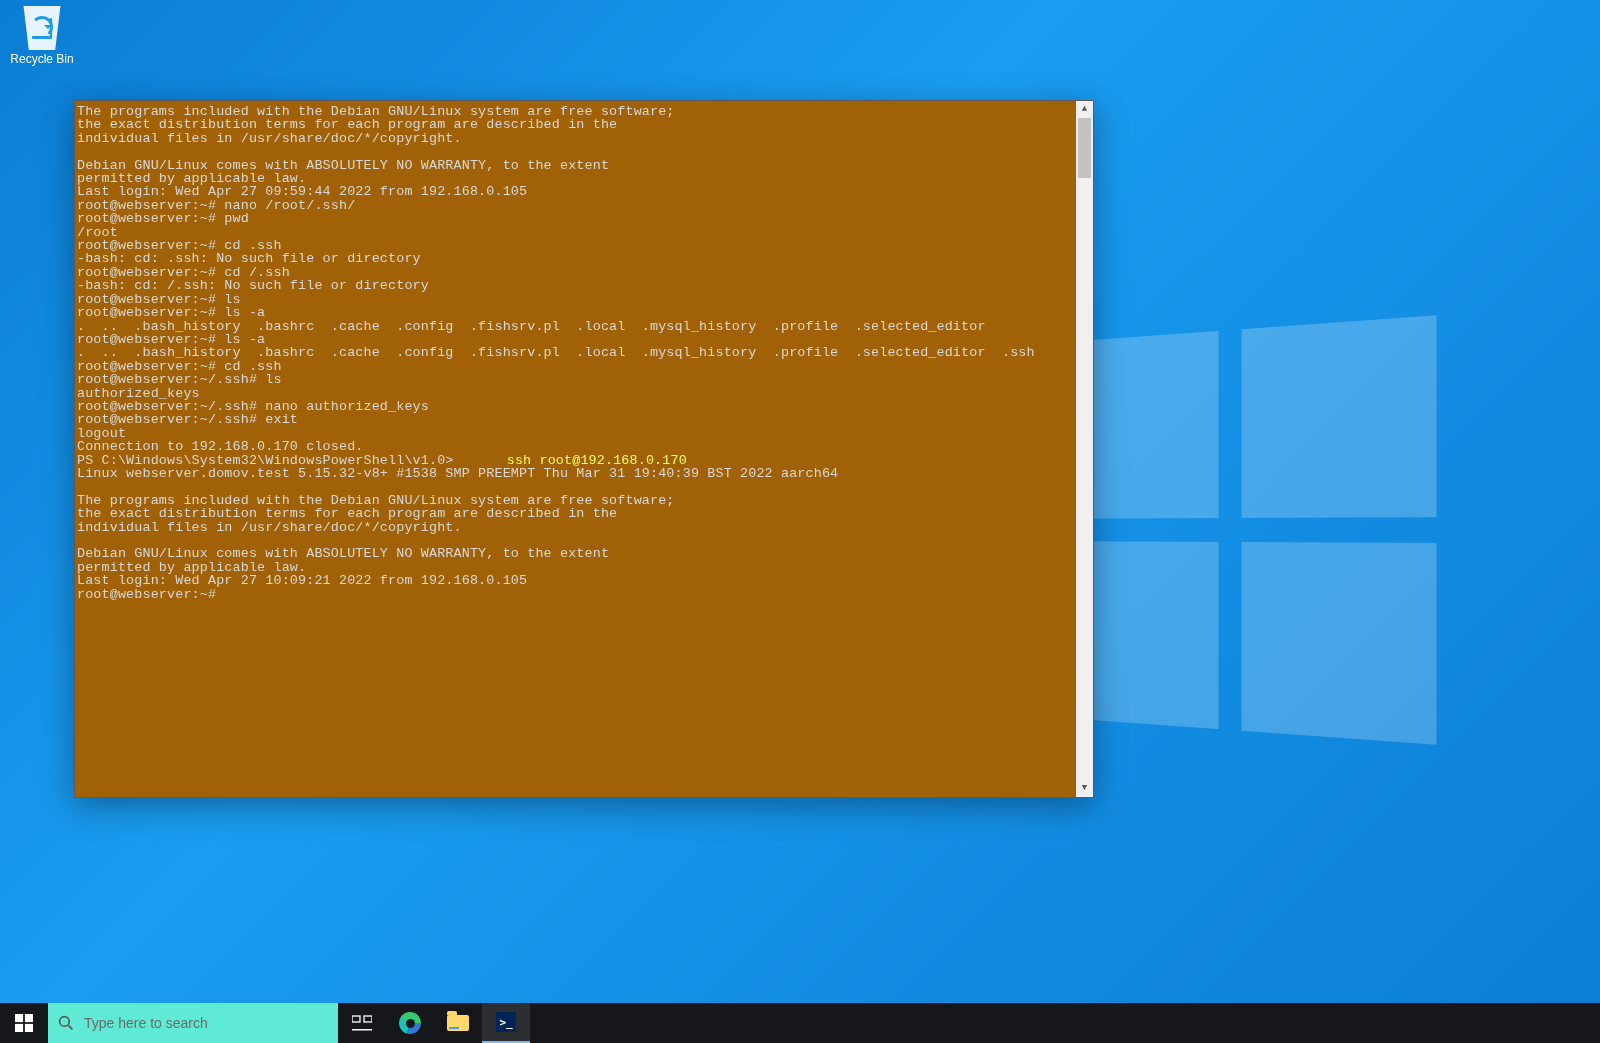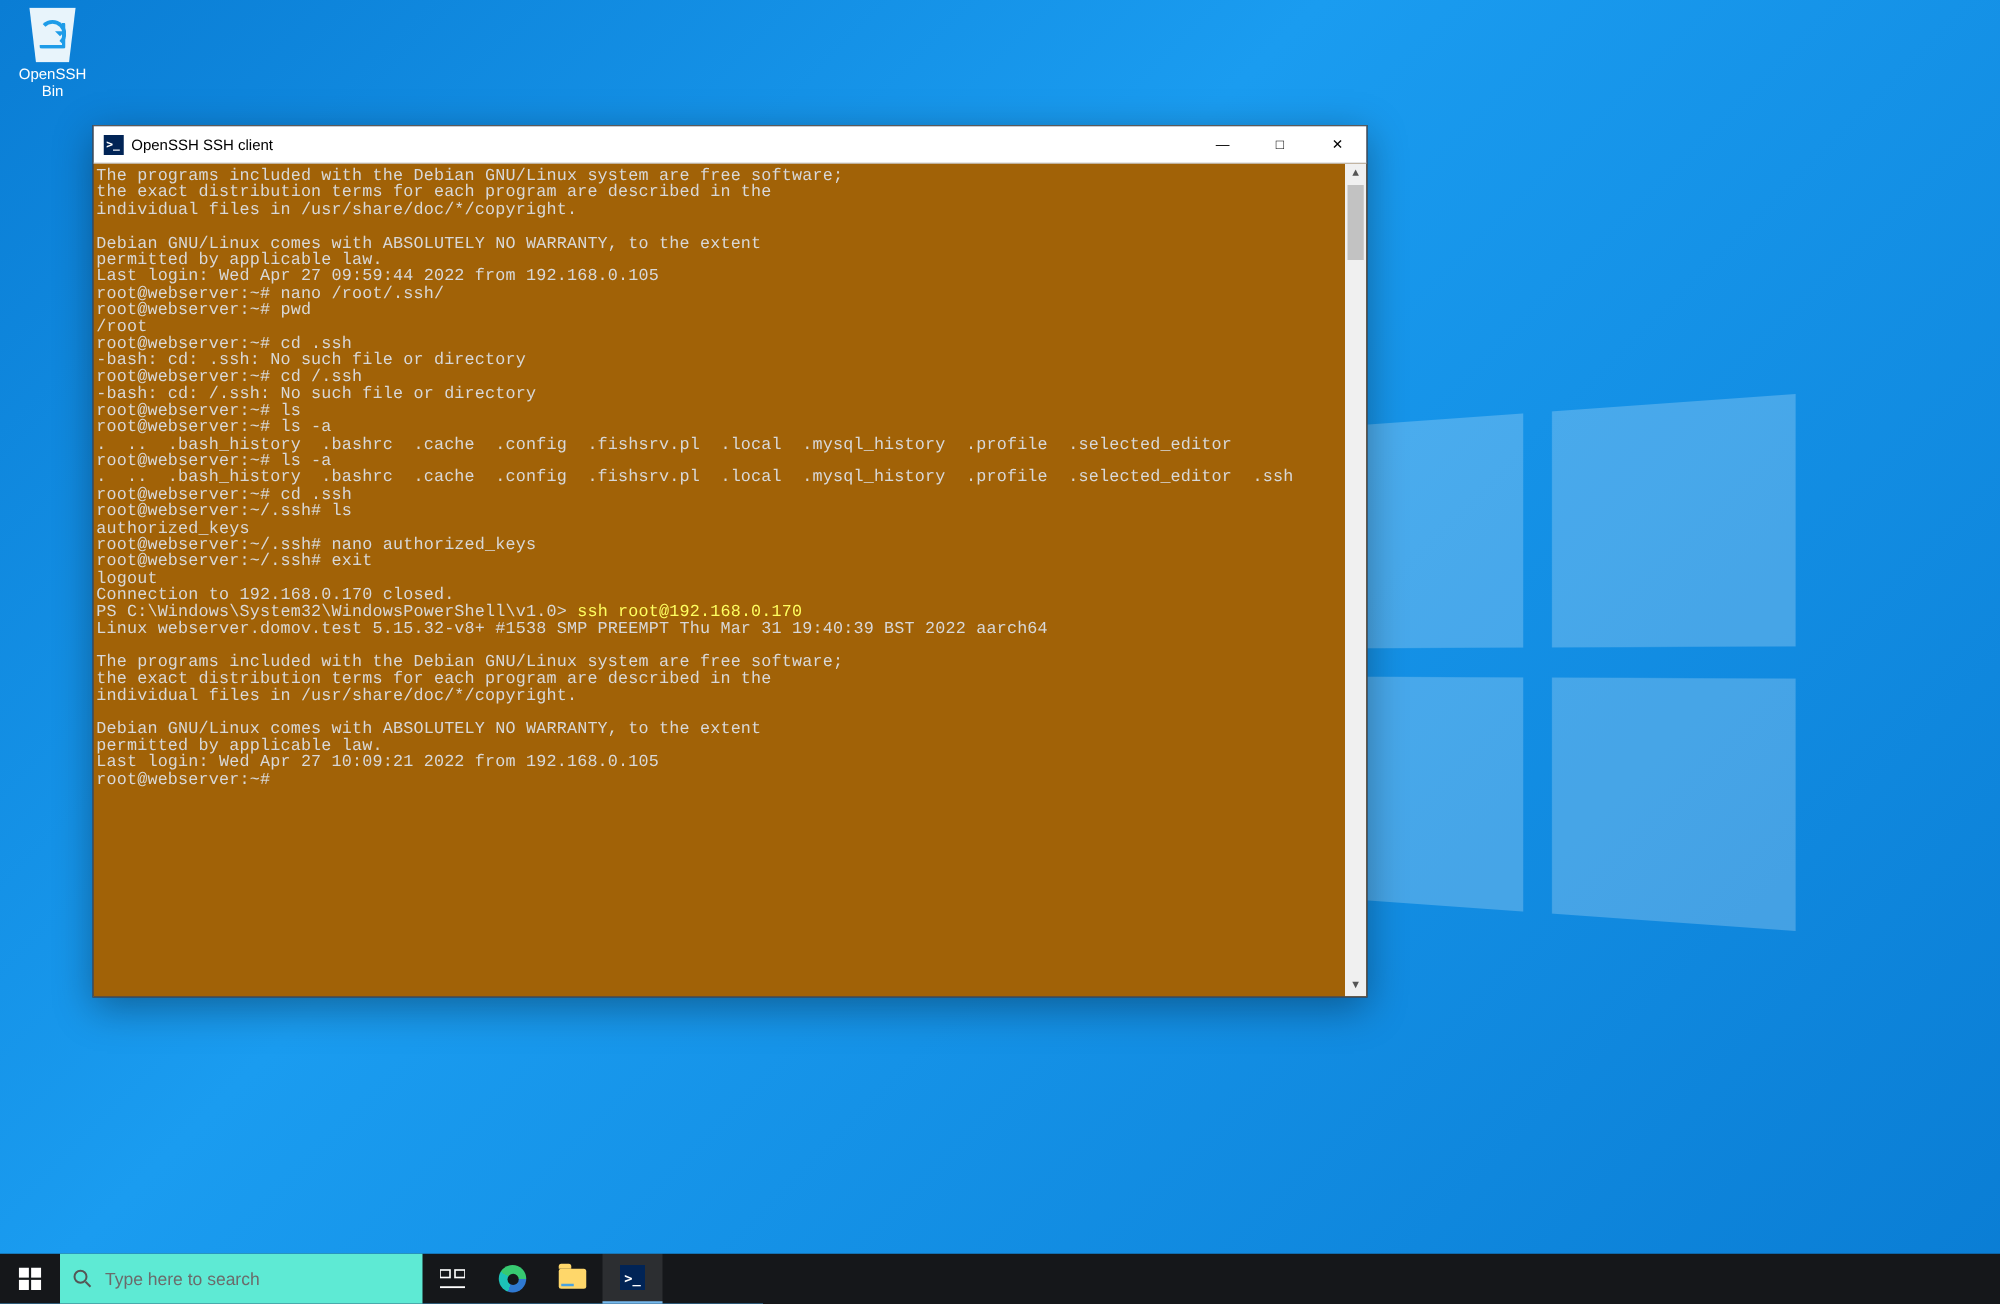--- a/index.html
+++ b/index.html
@@ -140,21 +140,21 @@
     cursor: pointer;
   }
   .terminal-scroll .track { flex: 1; position: relative; }
   .terminal-scroll .thumb {
     position: absolute;
     top: 0; left: 2px; right: 2px;
     height: 60px;
     background: #c2c2c2;
     cursor: pointer;
   }
-  .ps-cmd { color: #ffff60; }
+  .ps-cmd { color: #ffff60; margin-left: 45px; }
   
   .taskbar {
     position: absolute;
     left: 0; right: 0; bottom: 0;
     height: 40px;
     background: #15171a;
     display: flex;
     align-items: stretch;
   }
   .taskbar .btn {
@@ -197,32 +197,24 @@
   <div></div>
     <div></div>
     <div></div>
     <div></div>
 </div>
 
 <div class="desktop-icon">
   <div class="bin">
       <div class="arc"></div>
     </div>
-  <div>OpenSSH Bin</div>
+  <div>Recycle Bin</div>
 </div>
 
 <div class="window">
-  <div class="titlebar">
-    <div class="appicon"></div>
-    <div class="title">OpenSSH SSH client</div>
-    <div class="spacer"></div>
-    <div class="ctl">—</div>
-    <div class="ctl">□</div>
-    <div class="ctl close">✕</div>
-  </div>
   <div class="terminal-body"><span id="term-pre">The programs included with the Debian GNU/Linux system are free software;
 the exact distribution terms for each program are described in the
 individual files in /usr/share/doc/*/copyright.
 
 Debian GNU/Linux comes with ABSOLUTELY NO WARRANTY, to the extent
 permitted by applicable law.
 Last login: Wed Apr 27 09:59:44 2022 from 192.168.0.105
 root@webserver:~# nano /root/.ssh/
 root@webserver:~# pwd
 /root

